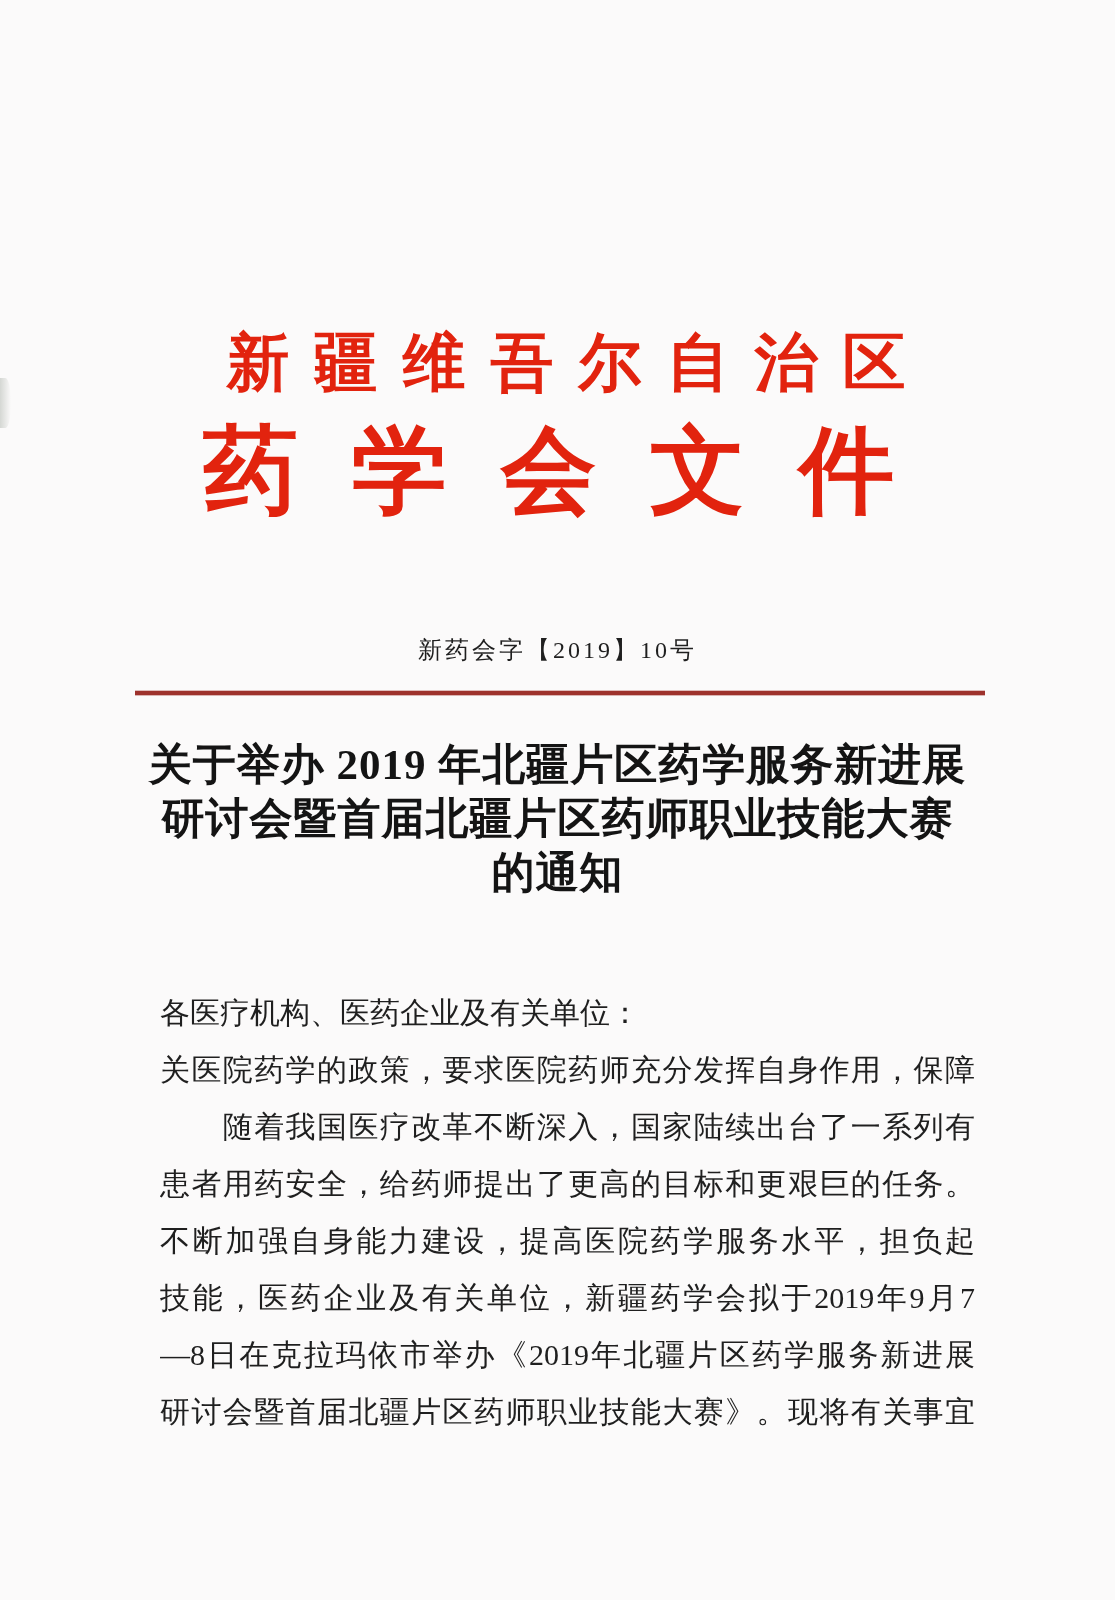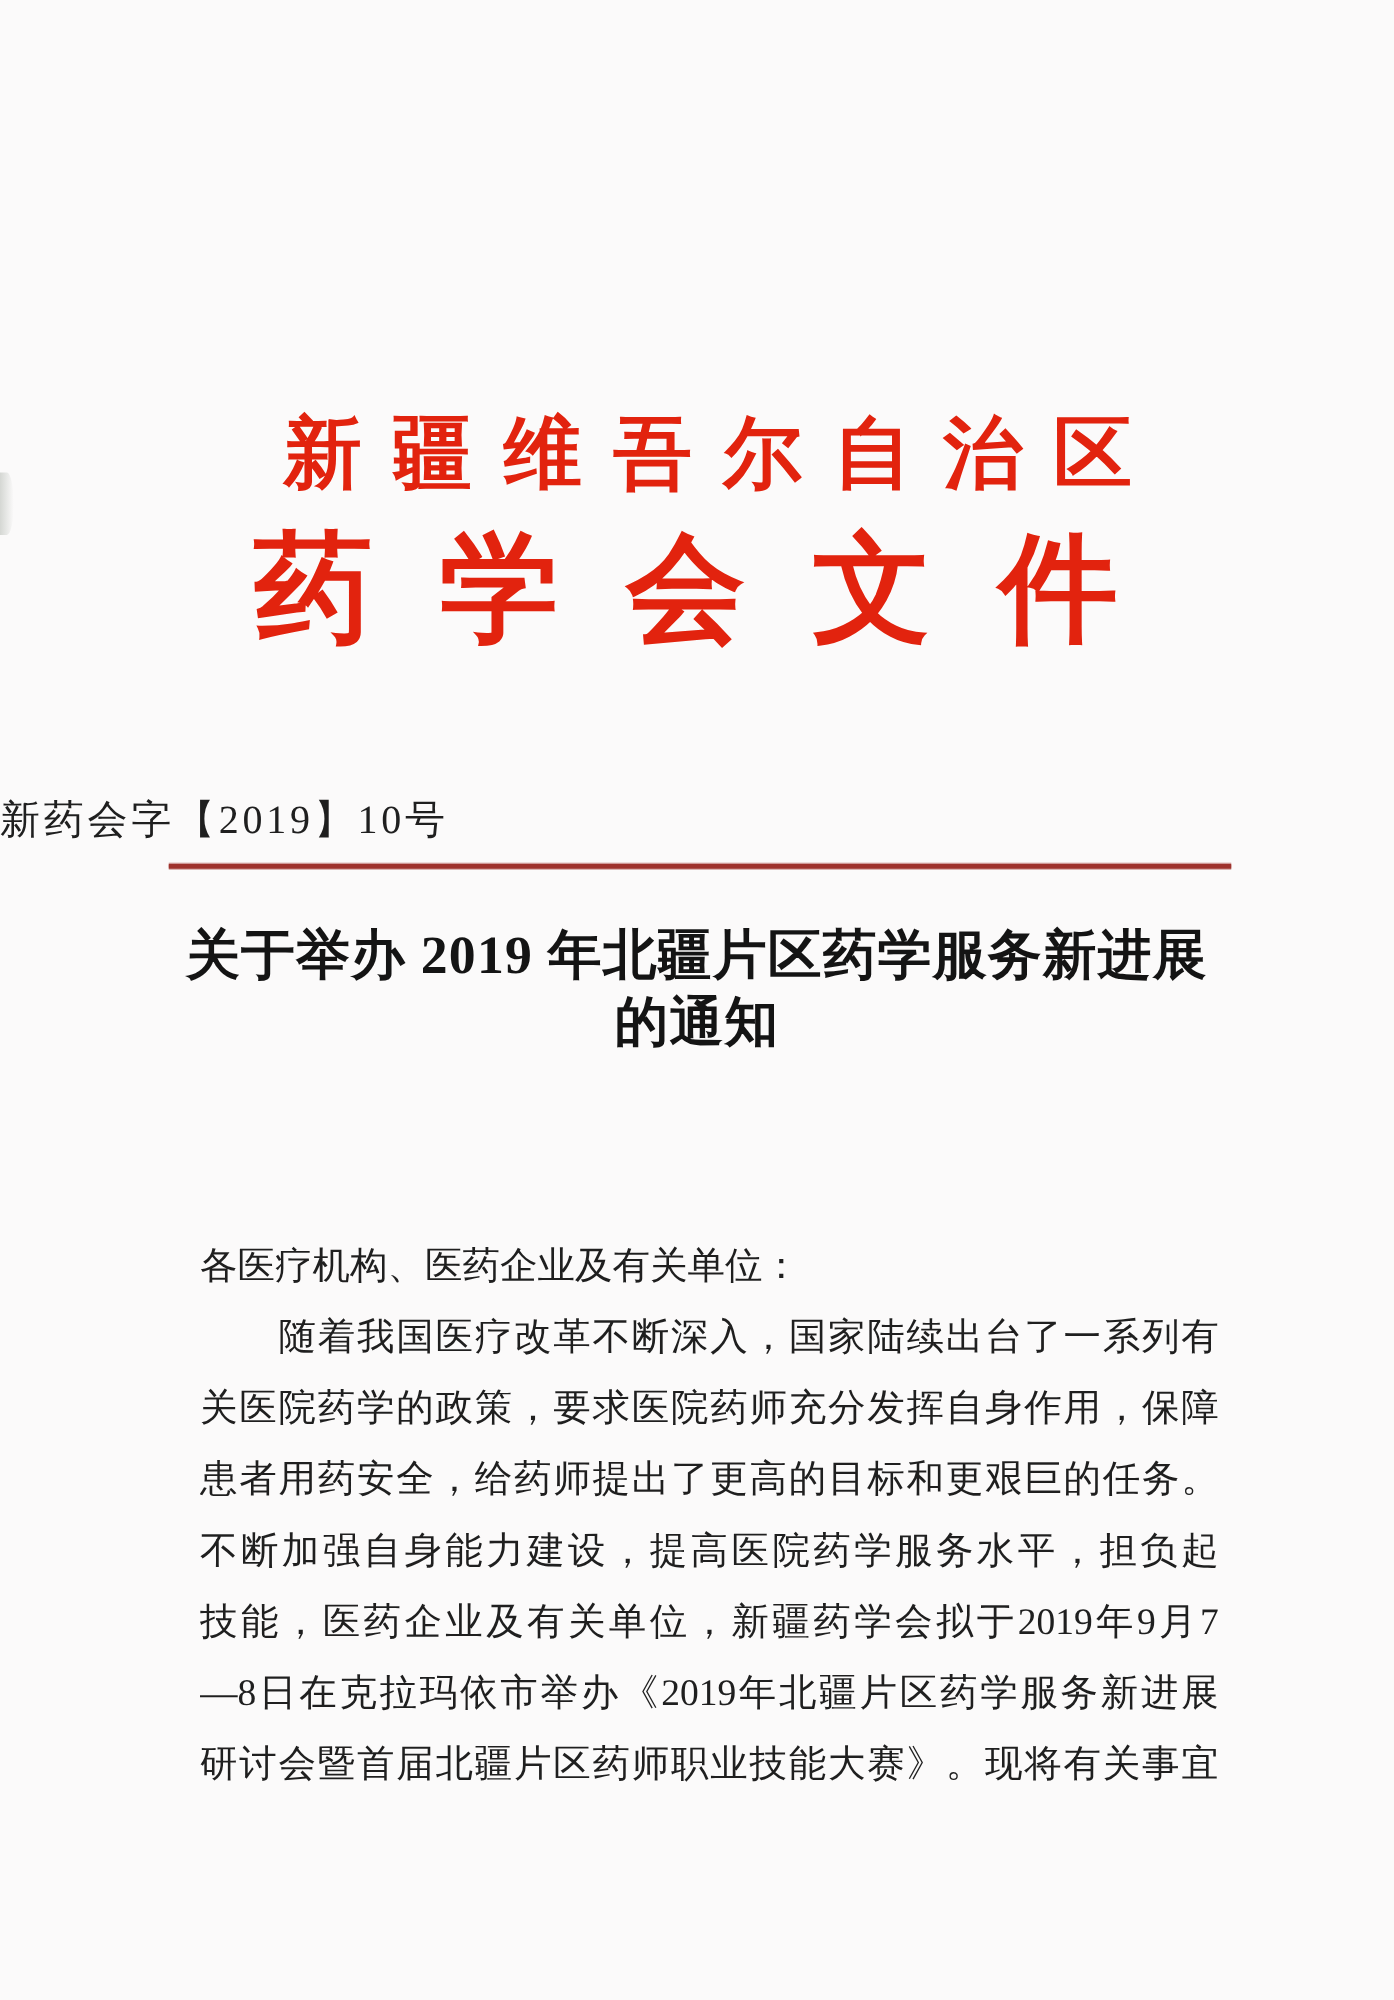--- a/index.html
+++ b/index.html
@@ -55,22 +55,22 @@
     letter-spacing: 54px;
     padding-left: 36px;
     color: var(--header-red);
     white-space: nowrap;
   }
   .doc-number {
     position: absolute;
     top: 634px;
     left: 0;
     width: 100%;
-    text-align: left;
-    font-size: 32px;
+    text-align: center;
+    font-size: 24px;
     letter-spacing: 3px;
     color: var(--ink);
     white-space: nowrap;
   }
   .red-rule {
     position: absolute;
     top: 691px;
     left: 135px;
     width: 850px;
     height: 4px;
@@ -120,27 +120,28 @@
   <div class="org-line1">新疆维吾尔自治区</div>
 
   <div class="org-line2">药学会文件</div>
 
   <div class="doc-number">新药会字【2019】10号</div>
 
   <div class="red-rule"></div>
 
   <div class="title">
     <div class="t-line">关于举办 2019 年北疆片区药学服务新进展</div>
+    <div class="t-line">研讨会暨首届北疆片区药师职业技能大赛</div>
     <div class="t-line">的通知</div>
   </div>
 
   <div class="body-text">
     <div class="line">各医疗机构、医药企业及有关单位：</div>
+    <div class="line just">关医院药学的政策，要求医院药师充分发挥自身作用，保障</div>
     <div class="line just">　　随着我国医疗改革不断深入，国家陆续出台了一系列有</div>
-    <div class="line just">关医院药学的政策，要求医院药师充分发挥自身作用，保障</div>
     <div class="line just">患者用药安全，给药师提出了更高的目标和更艰巨的任务。</div>
     <div class="line just">不断加强自身能力建设，提高医院药学服务水平，担负起</div>
     <div class="line just">技能，医药企业及有关单位，新疆药学会拟于2019年9月7</div>
     <div class="line just">—8日在克拉玛依市举办《2019年北疆片区药学服务新进展</div>
     <div class="line just">研讨会暨首届北疆片区药师职业技能大赛》。现将有关事宜</div>
   </div>
 
 </div>
 
 </body></html>

